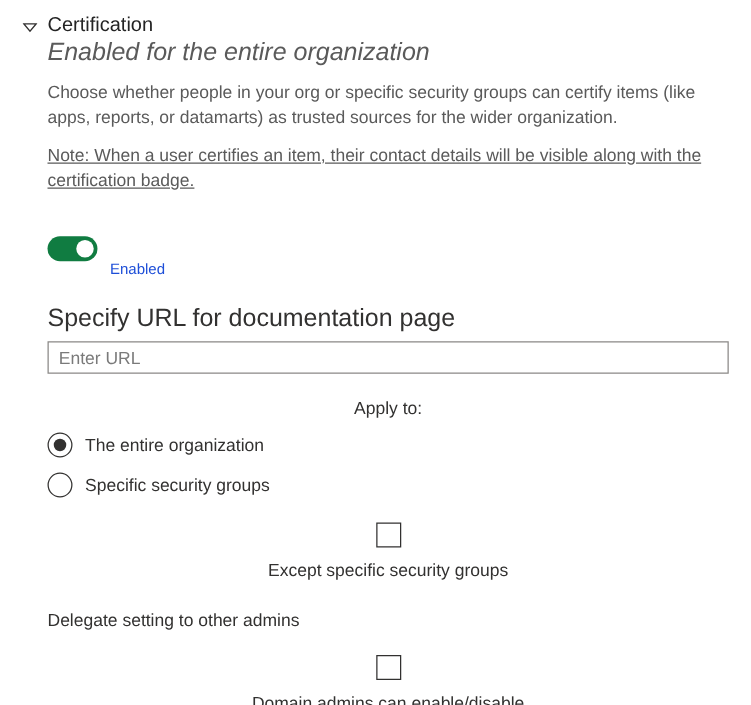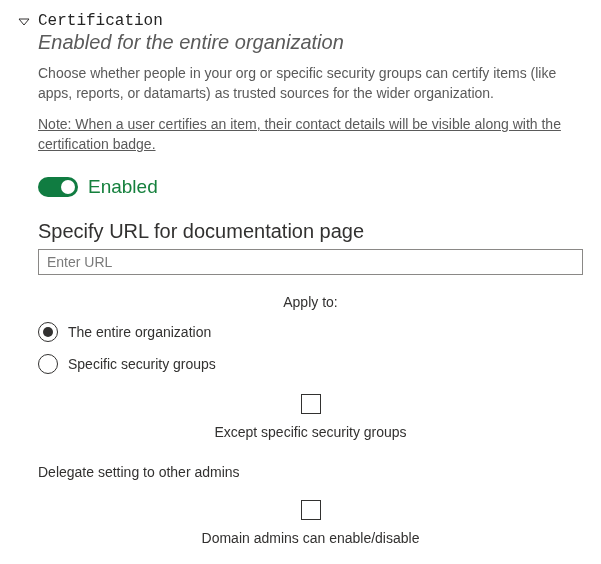--- a/index.html
+++ b/index.html
@@ -30,21 +30,20 @@
     .expand-icon svg {
       display: block;
     }
     .header-text {
       flex: 1;
     }
     .title {
       font-size: 16px;
       font-weight: 400;
       color: #242424;
-      font-family: Liberation Mono, monospace;
     }
     .subtitle {
       font-style: italic;
       color: #5a5a5a;
       font-size: 20px;
       margin-top: 1px;
     }
     .content {
       margin-left: 20px;
     }
@@ -79,22 +78,23 @@
     .toggle-thumb {
       width: 14px;
       height: 14px;
       border-radius: 50%;
       background: #ffffff;
       position: absolute;
       top: 3px;
       right: 3px;
     }
     .toggle-label {
-      color: #15803d;
-      font-size: 19px;
+      color: #1d4ed8;
+      font-size: 12px;
+      margin-top: 32px;
     }
     .field-label {
       font-size: 20px;
       color: #323130;
       margin-top: 22px;
     }
     .text-input {
       width: 100%;
       height: 26px;
       border: 1px solid #8a8886;

